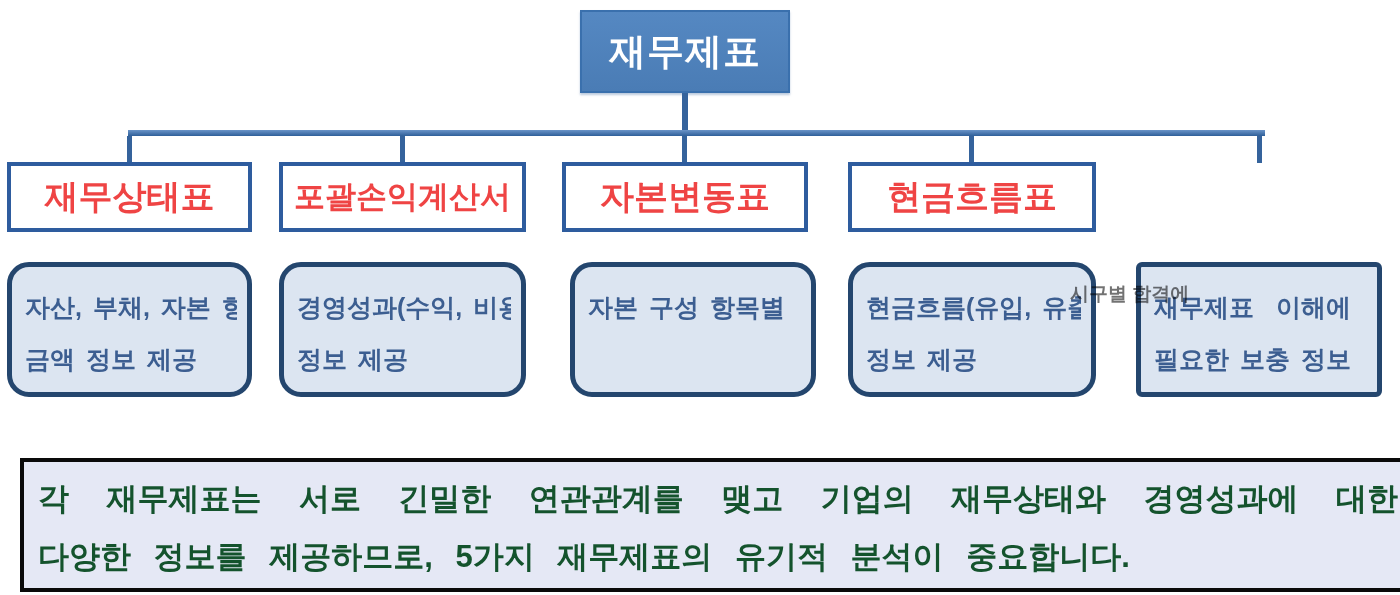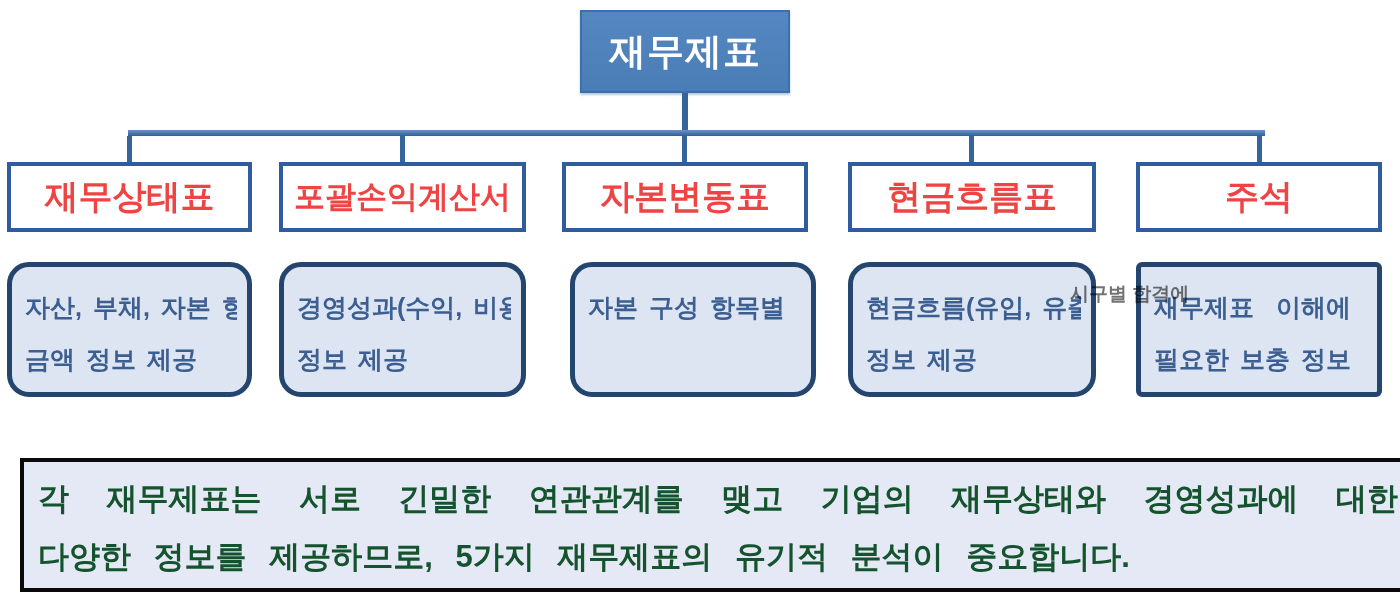--- a/index.html
+++ b/index.html
@@ -91,21 +91,20 @@
   <div class="conn conn-drop drop-0"></div>
   <div class="conn conn-drop drop-1"></div>
   <div class="conn conn-drop drop-2"></div>
   <div class="conn conn-drop drop-3"></div>
   <div class="conn conn-drop drop-4"></div>
 
   <div class="branch-head head-0">재무상태표</div>
   <div class="branch-head head-1">포괄손익계산서</div>
   <div class="branch-head head-2">자본변동표</div>
   <div class="branch-head head-3">현금흐름표</div>
-  <div class="branch-head head-4">주석</div>
 
   <div class="branch-desc desc-0">
     <span class="desc-line">자산, 부채, 자본 항목</span>
     <span class="desc-line">금액 정보 제공</span>
   </div>
   <div class="branch-desc desc-1">
     <span class="desc-line">경영성과(수익, 비용)</span>
     <span class="desc-line">정보 제공</span>
   </div>
   <div class="branch-desc desc-2">

